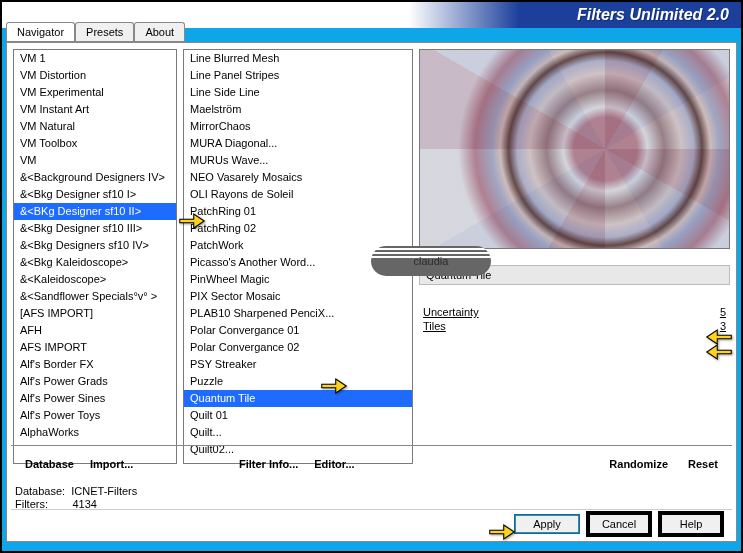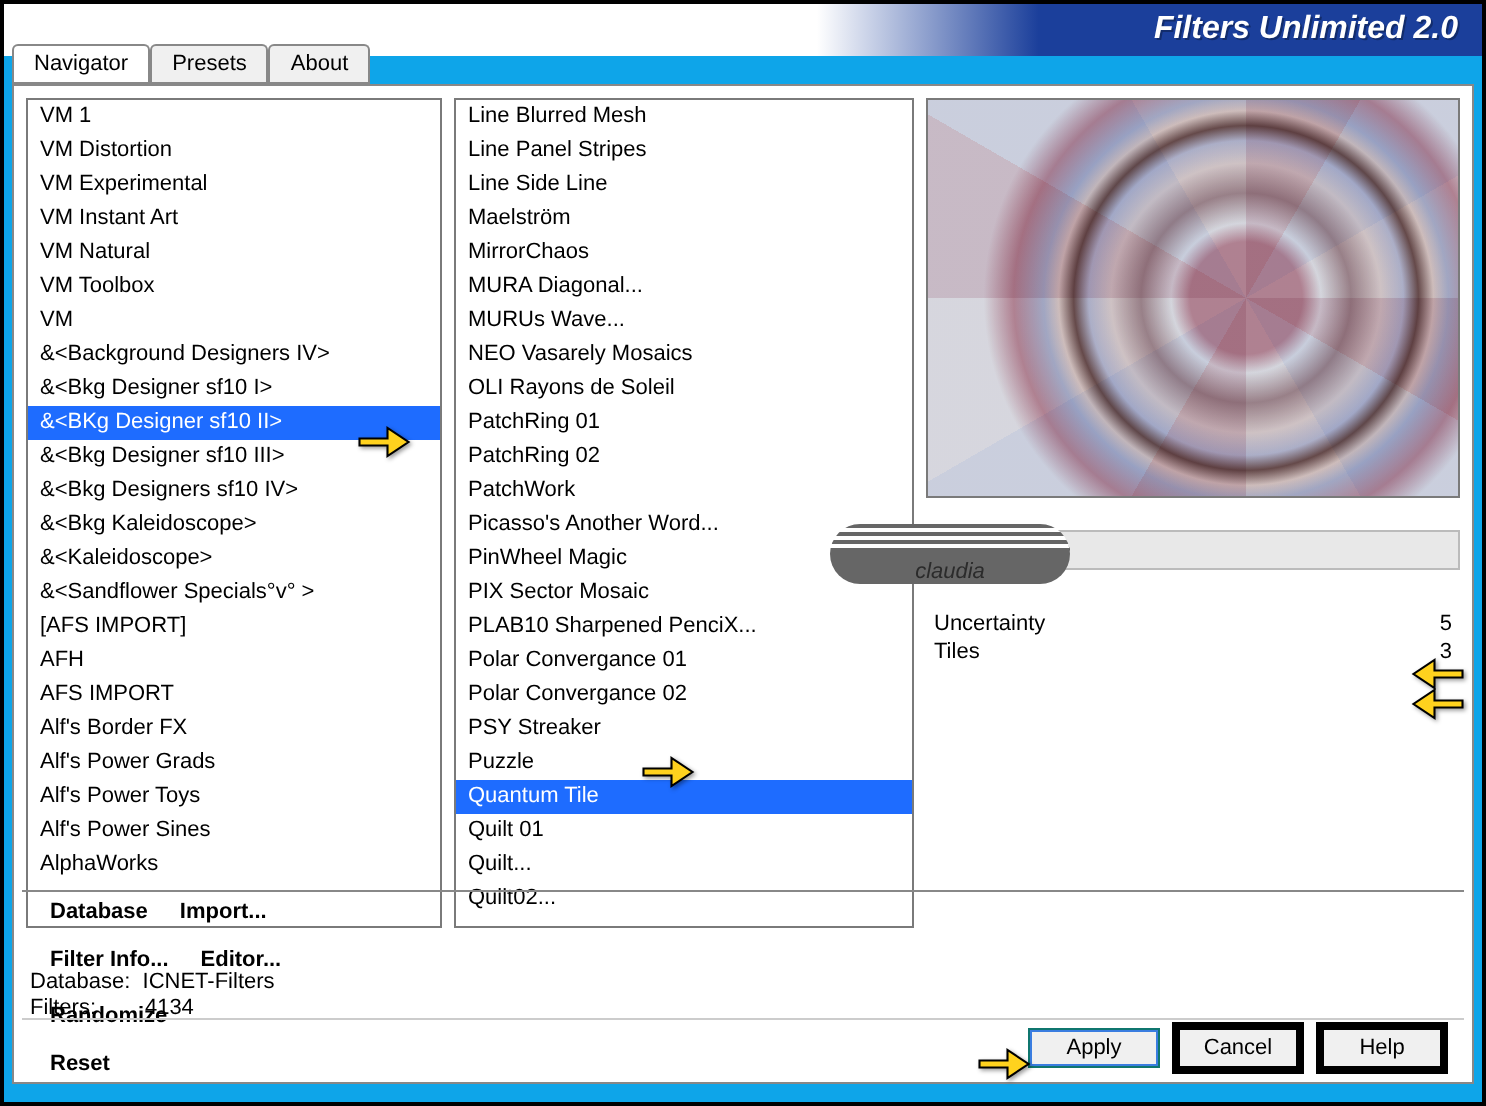--- a/index.html
+++ b/index.html
@@ -6,35 +6,35 @@
 body { background: #000; width: 743px; height: 553px; overflow: hidden; }
 .window { background: #0ea5e9; width: 739px; height: 549px; margin: 2px; position: relative; }
 .titlebar { height: 26px; background: linear-gradient(to right, #fff 0%, #fff 55%, #1b3f9b 70%, #1b3f9b 100%); display: flex; align-items: center; justify-content: flex-end; padding-right: 12px; }
 .title { color: #fff; font-style: italic; font-weight: bold; font-size: 16px; text-shadow: 1px 1px 0 rgba(0,0,0,.3); }
 .tabs { display: flex; border-bottom: 1px solid #888; position: absolute; top: 20px; left: 4px; z-index: 2; }
 .tab { padding: 3px 10px; border: 1px solid #888; border-bottom: none; background: #f0f0f0; margin-right: 0; cursor: pointer; border-radius: 3px 3px 0 0; }
 .tab.active { background: #fff; position: relative; z-index: 3; }
 .panel { position: absolute; top: 40px; left: 4px; right: 4px; border: 1px solid #888; height: 500px; background: #fff; }
 .lists { display: flex; gap: 6px; padding: 6px; height: 427px; }
 .listbox { border: 1px solid #7a7a7a; background: #fff; overflow-y: scroll; overflow-x: hidden; flex-shrink: 0; }
-.listbox.left { width: 208px; }
+.listbox.left { width: 164px; }
 .listbox.mid { width: 230px; }
 .listitem { padding: 1px 6px; white-space: nowrap; cursor: pointer; line-height: 15px; }
 .listitem.selected { background: #1e6cff; color: #fff; }
 .right { flex: 1; display: flex; flex-direction: column; }
 .preview { border: 1px solid #7a7a7a; height: 200px; background: radial-gradient(circle at 60% 50%, #b8899a 0%, #b8899a 15%, #dfe3ea 20%, #a08890 28%, #d8ced0 36%, #b4b9d3 42%, #6a4e4e 46%, #d7c8c6 50%, #a9b1ce 54%, #b8899a 62%, #e1e4eb 70%), linear-gradient(135deg, #b8899a 0%, #d8ced0 25%, #a9b1ce 50%, #b8899a 75%, #6a4e4e 100%); position: relative; overflow: hidden; }
 .preview::before { content: ""; position: absolute; inset: 0; background: repeating-conic-gradient(from 0deg at 60% 50%, rgba(184,137,154,.4) 0deg 30deg, rgba(169,177,206,.3) 30deg 60deg, rgba(216,206,208,.3) 60deg 90deg); mix-blend-mode: multiply; }
-.watermark { position: absolute; top: 213px; left: -48px; width: 120px; height: 30px; background: linear-gradient(#666 0 2px, #fff 2px 4px, #666 4px 6px, #fff 6px 8px, #666 8px 10px, #fff 10px 12px, #666 12px 30px); border-radius: 15px; display: flex; align-items: flex-end; justify-content: center; font-style: italic; font-size: 12px; color: #2b2b2b; z-index: 5; }
+.watermark { position: absolute; top: 197px; left: -48px; width: 120px; height: 30px; background: linear-gradient(#666 0 2px, #fff 2px 4px, #666 4px 6px, #fff 6px 8px, #666 8px 10px, #fff 10px 12px, #666 12px 30px); border-radius: 15px; display: flex; align-items: center; justify-content: center; font-size: 12px; color: #2b2b2b; z-index: 5; }
 .filter-name-bar { background: #e8e8e8; padding: 3px 6px; margin-top: 16px; border: 1px solid #bbb; }
 .params { margin-top: 20px; }
-.param-row { display: flex; justify-content: space-between; padding: 1px 4px; align-items: center; }
+.param-row { display: flex; justify-content: space-between; padding: 1px 4px; align-items: center; text-decoration: underline; }
 .param-row .val { text-align: right; width: 30px; }
 .pointer { position: absolute; z-index: 10; }
 .pointer svg { width: 28px; height: 22px; filter: drop-shadow(1px 1px 1px rgba(0,0,0,.4)); }
-.bottom-toolbar { position: absolute; bottom: 60px; left: 4px; right: 4px; height: 36px; border-top: 1px solid #888; display: flex; padding: 0 6px; gap: 4px; flex-direction: column; }
+.bottom-toolbar { position: absolute; bottom: 60px; left: 4px; right: 4px; height: 36px; border-top: 1px solid #888; display: flex; align-items: center; padding: 0 6px; gap: 4px; }
 .linkbtn { font-weight: bold; padding: 4px 8px; cursor: pointer; }
 .spacer { flex: 1; }
 .status { position: absolute; bottom: 30px; left: 8px; font-size: 10px; line-height: 13px; }
 .dialog-buttons { position: absolute; bottom: 4px; left: 4px; right: 4px; height: 28px; display: flex; align-items: center; justify-content: flex-end; gap: 6px; padding-right: 8px; border-top: 1px solid #ccc; }
 .btn { border: 4px solid #000000; background: #f0f0f0; padding: 3px 0; width: 66px; text-align: center; cursor: pointer; }
 .btn.primary { border: 1px solid #0f766e; box-shadow: 0 0 0 1px #3a7de0 inset; }
 .sep-left { width: 210px; }
 .sep-mid { width: 210px; }
 ::-webkit-scrollbar { width: 16px; }
 ::-webkit-scrollbar-track { background: #f0f0f0; border-left: 1px solid #ccc; }
@@ -74,22 +74,22 @@
           <div class="listitem">&amp;&lt;Bkg Designer sf10 III&gt;</div>
           <div class="listitem">&amp;&lt;Bkg Designers sf10 IV&gt;</div>
           <div class="listitem">&amp;&lt;Bkg Kaleidoscope&gt;</div>
           <div class="listitem">&amp;&lt;Kaleidoscope&gt;</div>
           <div class="listitem">&amp;&lt;Sandflower Specials°v° &gt;</div>
           <div class="listitem">[AFS IMPORT]</div>
           <div class="listitem">AFH</div>
           <div class="listitem">AFS IMPORT</div>
           <div class="listitem">Alf's Border FX</div>
           <div class="listitem">Alf's Power Grads</div>
+          <div class="listitem">Alf's Power Sines</div>
           <div class="listitem">Alf's Power Toys</div>
-          <div class="listitem">Alf's Power Sines</div>
           <div class="listitem">AlphaWorks</div>
         </div>
 
       <div class="listbox mid" id="flt-list">
           <div class="listitem">Line Blurred Mesh</div>
           <div class="listitem">Line Panel Stripes</div>
           <div class="listitem">Line Side Line</div>
           <div class="listitem">Maelström</div>
           <div class="listitem">MirrorChaos</div>
           <div class="listitem">MURA Diagonal...</div>

